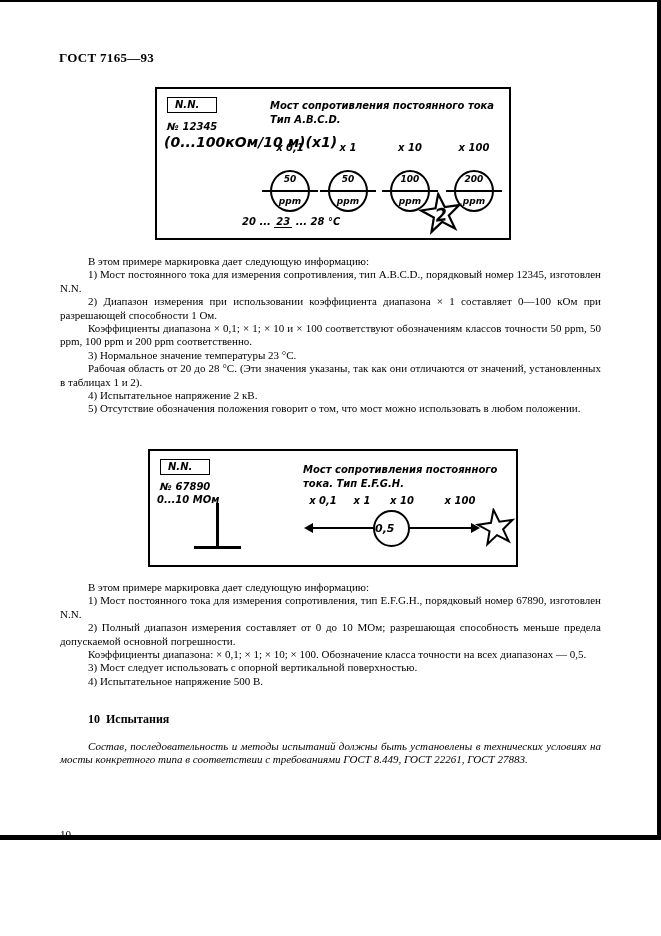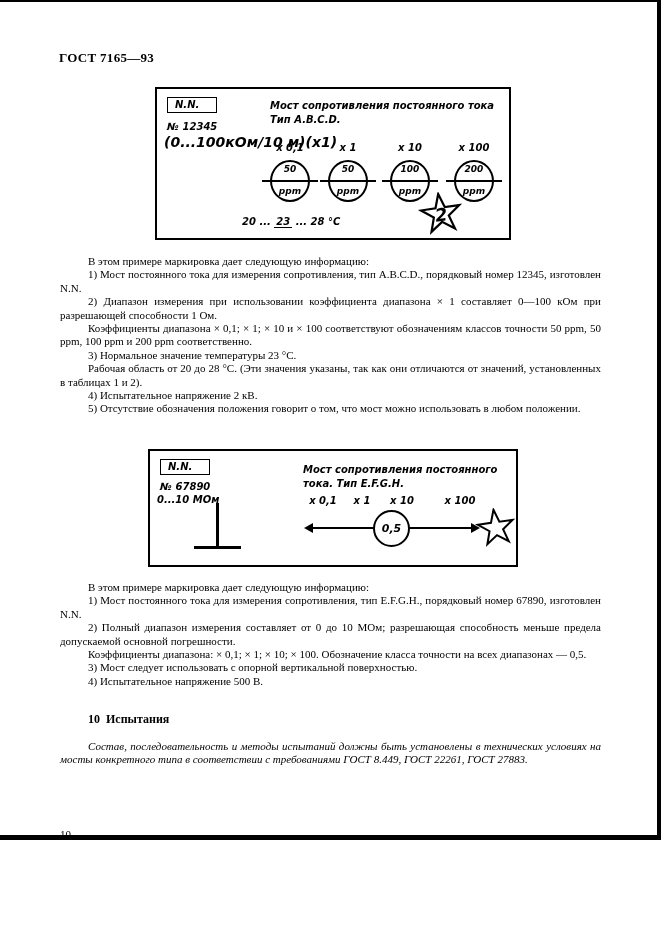--- a/index.html
+++ b/index.html
@@ -31,21 +31,21 @@
   .fig1 .fig-range { top:45px; font-size:14px; }
   .fig2 .fig-range { top:43px; font-size:10px;font-style:italic; }
   .fig-title { position:absolute; font-size:10px; white-space:nowrap; }
   .fig1 .t1 { left:113px; top:11px; }
   .fig1 .t2 { left:113px; top:25px; }
   .fig2 .t1 { left:153px; top:13px; }
   .fig2 .t2 { left:153px; top:27px; }
   
   .tol-unit { position:absolute; top:53px; width:56px; text-align:center; }
   .col-h { font-size:10px; height:15px; }
-  .tol-circle { position:relative; width:56px; height:42px; margin-top:3px; }
+  .tol-circle { position:relative; width:56px; height:42px; margin-top:13px; }
   .tline { position:absolute; left:0; right:0; top:20px; height:2px; background:#000; }
   .circ {
     position:absolute; left:8px; top:0; width:40px; height:42px;
     border:2px solid #000; border-radius:50%;
   }
   .cv { position:absolute; top:3px; width:100%; text-align:center; font-size:9px; line-height:1; }
   .cu { position:absolute; bottom:4px; width:100%; text-align:center; font-size:9px; line-height:1; }
   .temp-row { position:absolute; left:85px; top:127px; font-size:10px; white-space:pre; }
   .temp-nominal { border-bottom:1.5px solid #000; padding:0 2px; }
   .star-svg { position:absolute; }
@@ -54,21 +54,21 @@
   .star-num { font-family:"DejaVu Sans", sans-serif; font-weight:bold; font-style:italic; }
   
   .fcol { position:absolute; top:44px; font-size:10px; transform:translateX(-50%); white-space:nowrap; }
   .arrow-line { position:absolute; left:162px; top:76px; width:160px; height:2px; background:#000; }
   .arrow-tip { position:absolute; top:72px; width:0; height:0; border-top:5px solid transparent; border-bottom:5px solid transparent; }
   .tipL { left:154px; border-right:9px solid #000; }
   .tipR { left:321px; border-left:9px solid #000; }
   .class-circle {
     position:absolute; left:223px; top:59px; width:37px; height:37px;
     border:2px solid #000; border-radius:50%; background:#fff;
-    display:flex; align-items:center; justify-content:center; font-size:11px;
+    display:flex; align-items:center; font-size:11px;
   }
   .perp-v { position:absolute; left:66px; top:52px; width:3px; height:44px; background:#000; }
   .perp-h { position:absolute; left:44px; top:95px; width:47px; height:3px; background:#000; }
   
   .textblock { position:absolute; left:60px; width:541px; font-size:11px; line-height:13.4px; text-align:justify; }
   .tb1 { top:253px; }
   .tb2 { top:579px; }
   .textblock p { margin:0; text-indent:28px; }
   .section-heading { position:absolute; left:88px; top:710px; font-size:12px; font-weight:bold; white-space:pre; }
   .tests-para {

